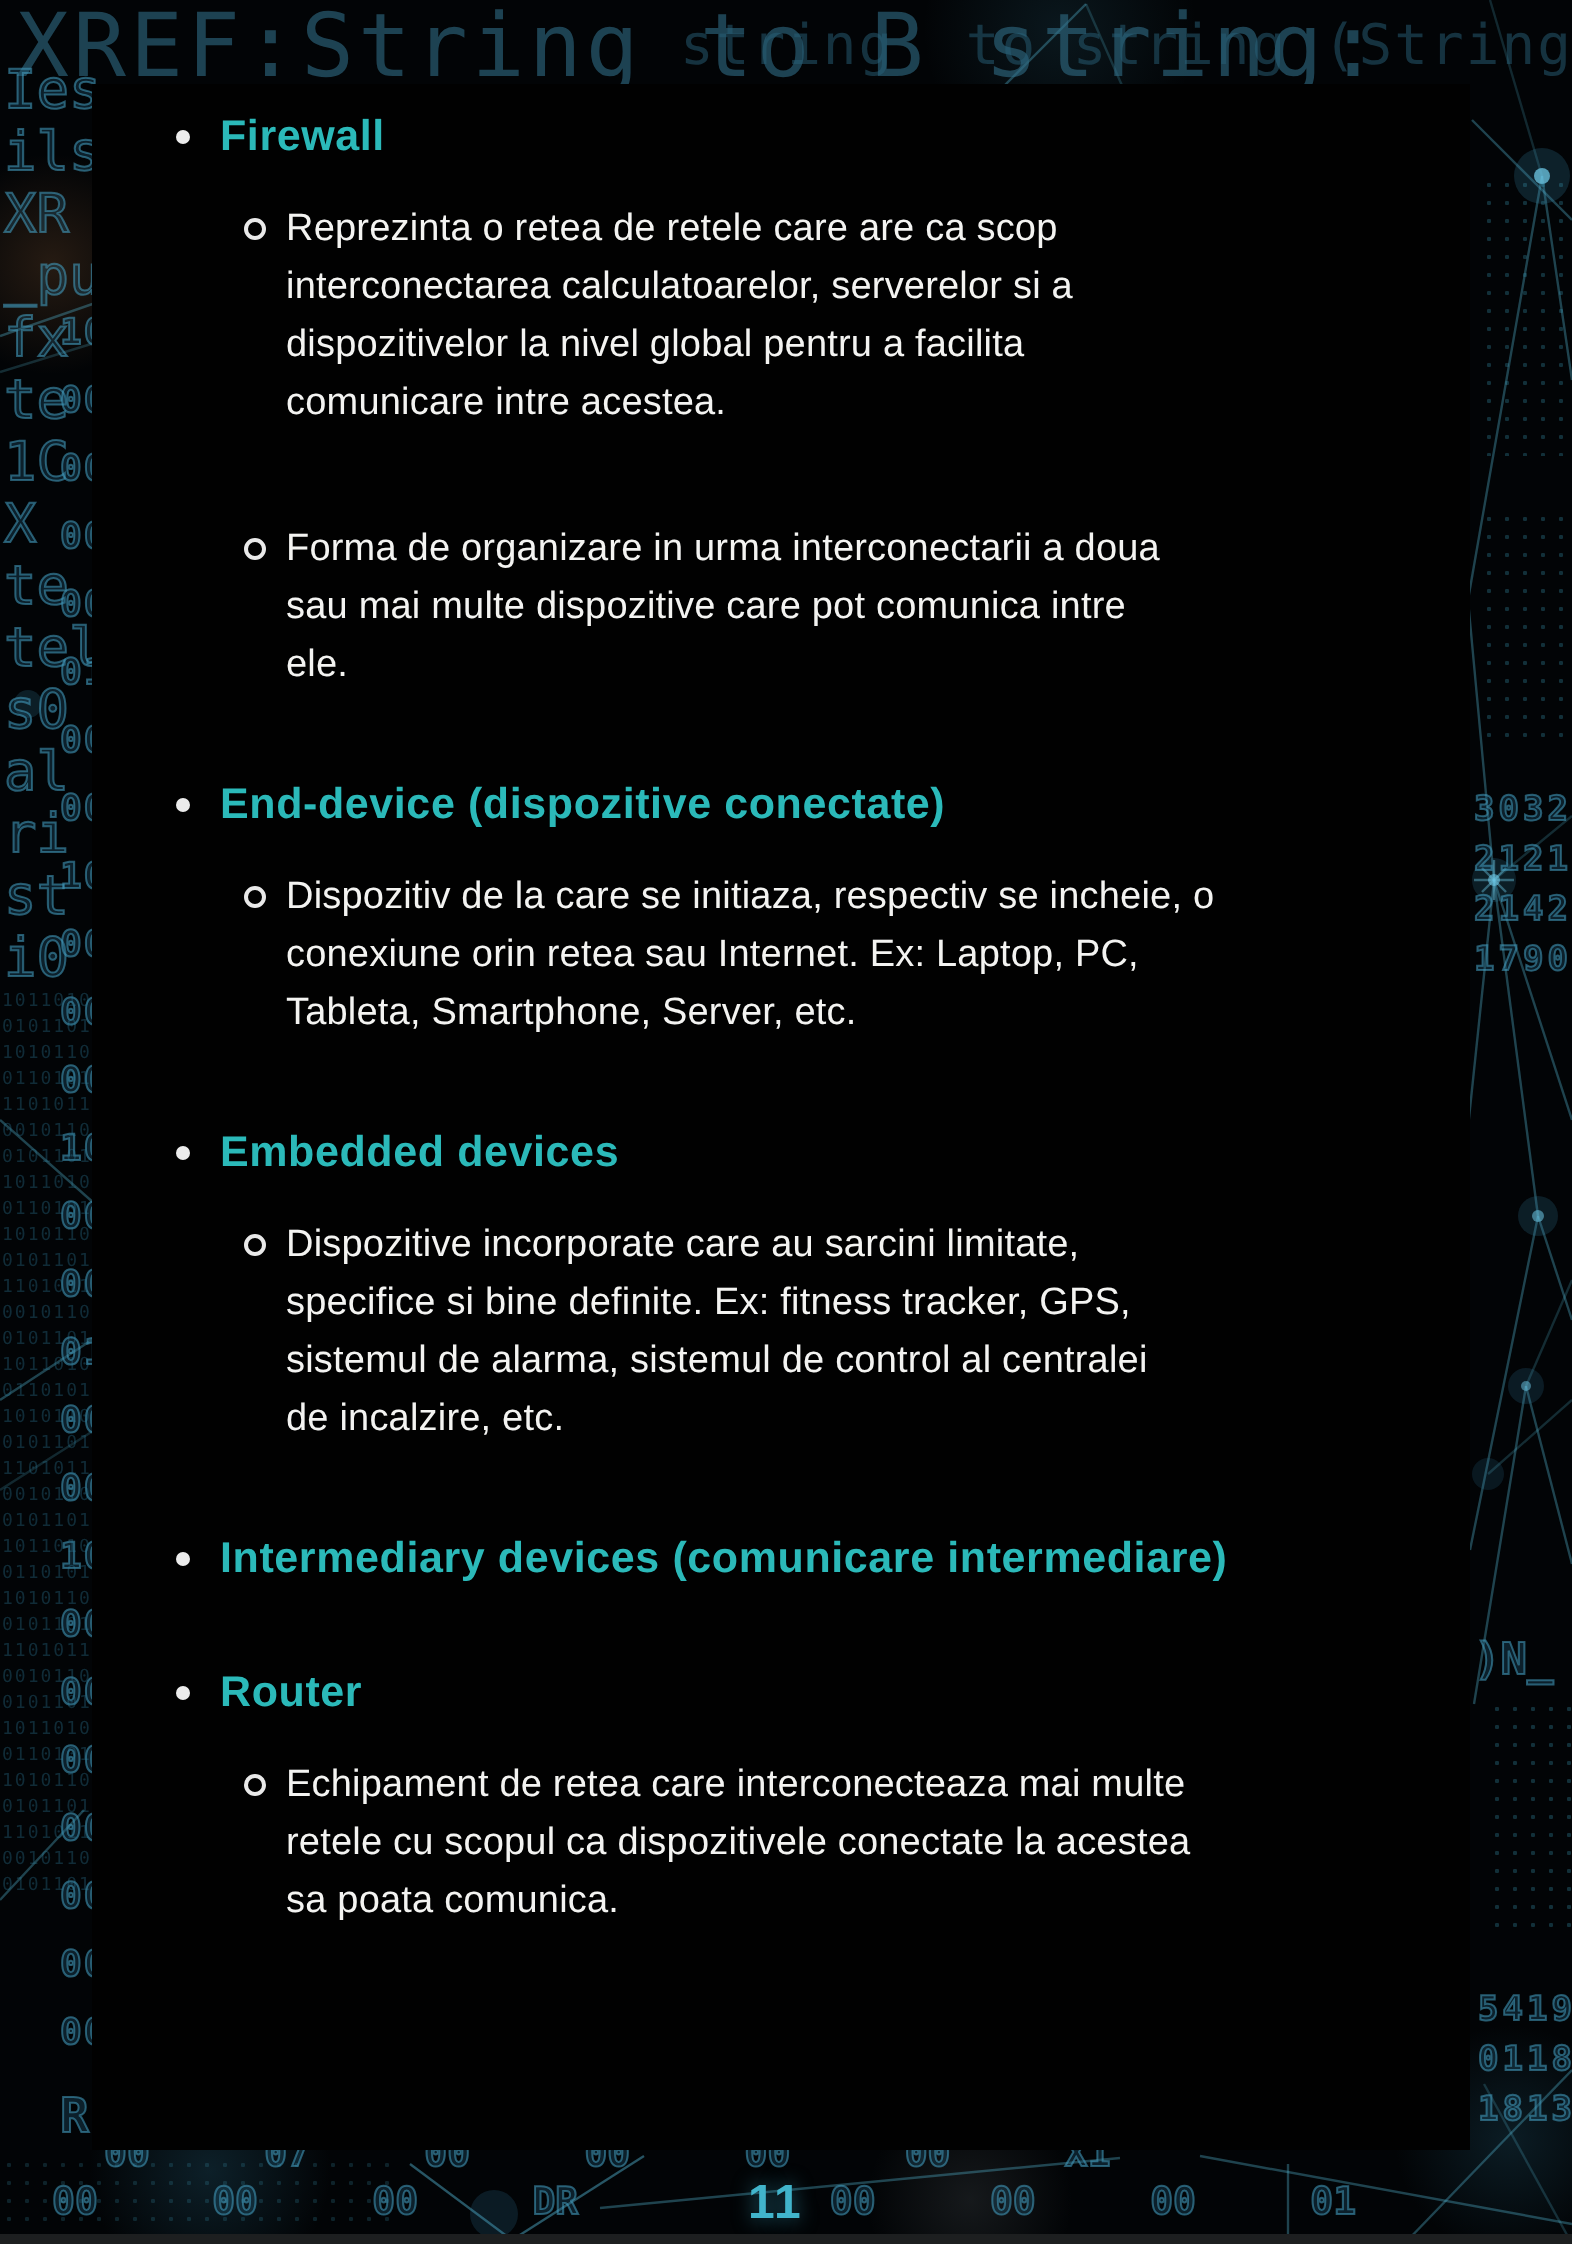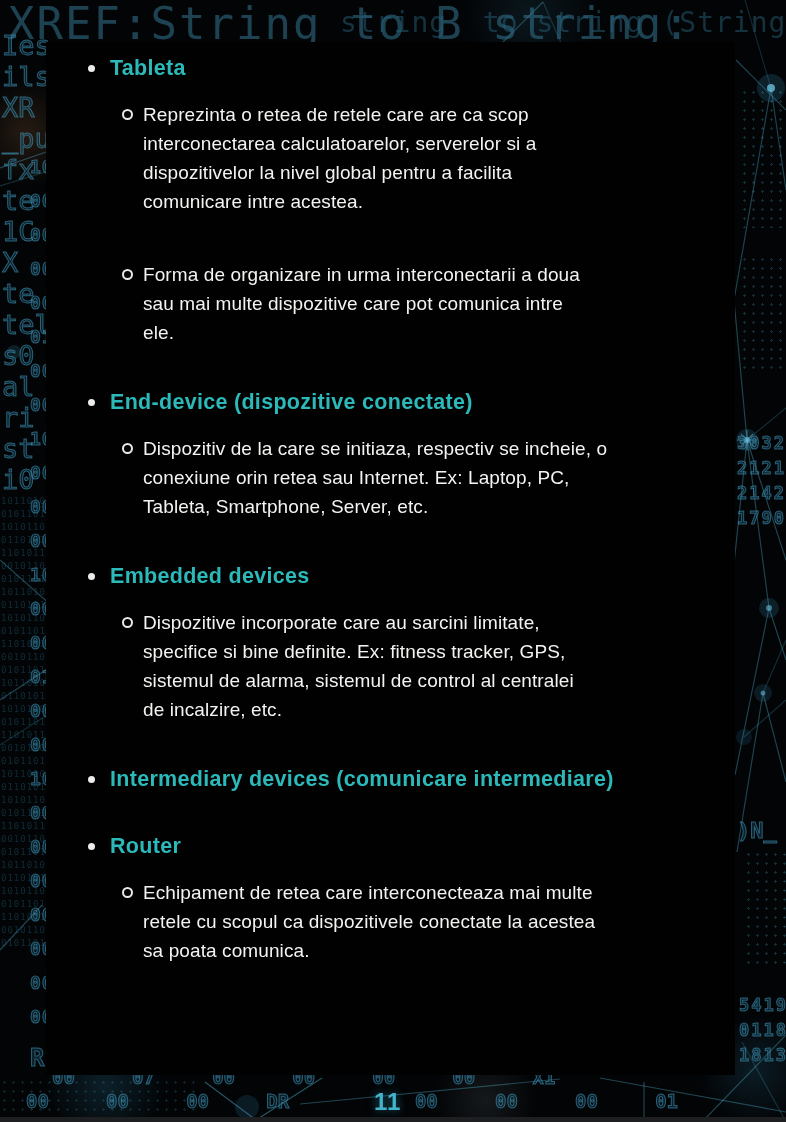--- a/index.html
+++ b/index.html
@@ -9,21 +9,21 @@
   
   .bg{position:absolute;inset:0;}
   .deco{position:absolute;font-family:"DejaVu Sans Mono",monospace;
         white-space:pre;pointer-events:none;}
   .outline{color:rgba(35,100,128,0.30);-webkit-text-stroke:1px rgba(70,160,195,0.55);}
   .code-top-l{left:8px;top:-2px;font-size:44px;letter-spacing:2px;color:rgba(48,108,134,0.60);}
   .code-top-r{left:340px;top:6px;font-size:28px;letter-spacing:1px;color:rgba(40,95,120,0.50);}
   .glyph-col{left:2px;top:30px;font-size:27px;line-height:31px;}
   .zero-col{left:30px;top:150px;font-size:18px;line-height:34px;font-weight:bold;letter-spacing:1px;}
   .binary-col{left:1px;top:495px;font-size:9px;line-height:13px;letter-spacing:1px;color:rgba(45,125,155,0.33);}
-  .right-digits-a{left:737px;top:393px;font-size:17px;line-height:25px;font-weight:bold;letter-spacing:2px;margin-top:38px;}
+  .right-digits-a{left:737px;top:393px;font-size:17px;line-height:25px;font-weight:bold;letter-spacing:2px;}
   .right-mid{left:737px;top:818px;font-size:22px;font-weight:bold;}
   .right-digits-b{left:739px;top:993px;font-size:17px;line-height:25px;font-weight:bold;letter-spacing:2px;}
   .bottom-row1{left:52px;top:1066px;font-size:19px;font-weight:bold;}
   .bottom-row2{left:26px;top:1090px;font-size:19px;font-weight:bold;}
   .bl-glyph{left:30px;top:1044px;font-size:24px;font-weight:bold;}
   .dots{position:absolute;background-image:radial-gradient(rgba(60,160,190,0.28) 1px,transparent 1.2px);
         background-size:9px 9px;}
   .dots-r1{left:740px;top:88px;width:46px;height:140px;}
   .dots-r2{left:740px;top:255px;width:46px;height:115px;}
   .dots-r3{left:744px;top:850px;width:42px;height:120px;}
@@ -219,21 +219,21 @@
     <div class="deco bottom-row1 outline">00     07     00     00     00     00     X1</div>
     <div class="deco bottom-row2 outline">00     00     00     DR           00     00     00     01</div>
   </div>
 
   <div class="panel">
     <ul class="sections">
 
       <li class="section">
         <div class="heading-row">
           <span class="bullet"></span>
-          <h2 class="term">Tableta</h2>
+          <h2 class="term">Firewall</h2>
         </div>
         <div class="body-row">
           <span class="subbullet"></span>
           <p class="def">Reprezinta o retea de retele care are ca scop
 interconectarea calculatoarelor, serverelor si a
 dispozitivelor la nivel global pentru a facilita
 comunicare intre acestea.</p>
         </div>
       </li>
 

